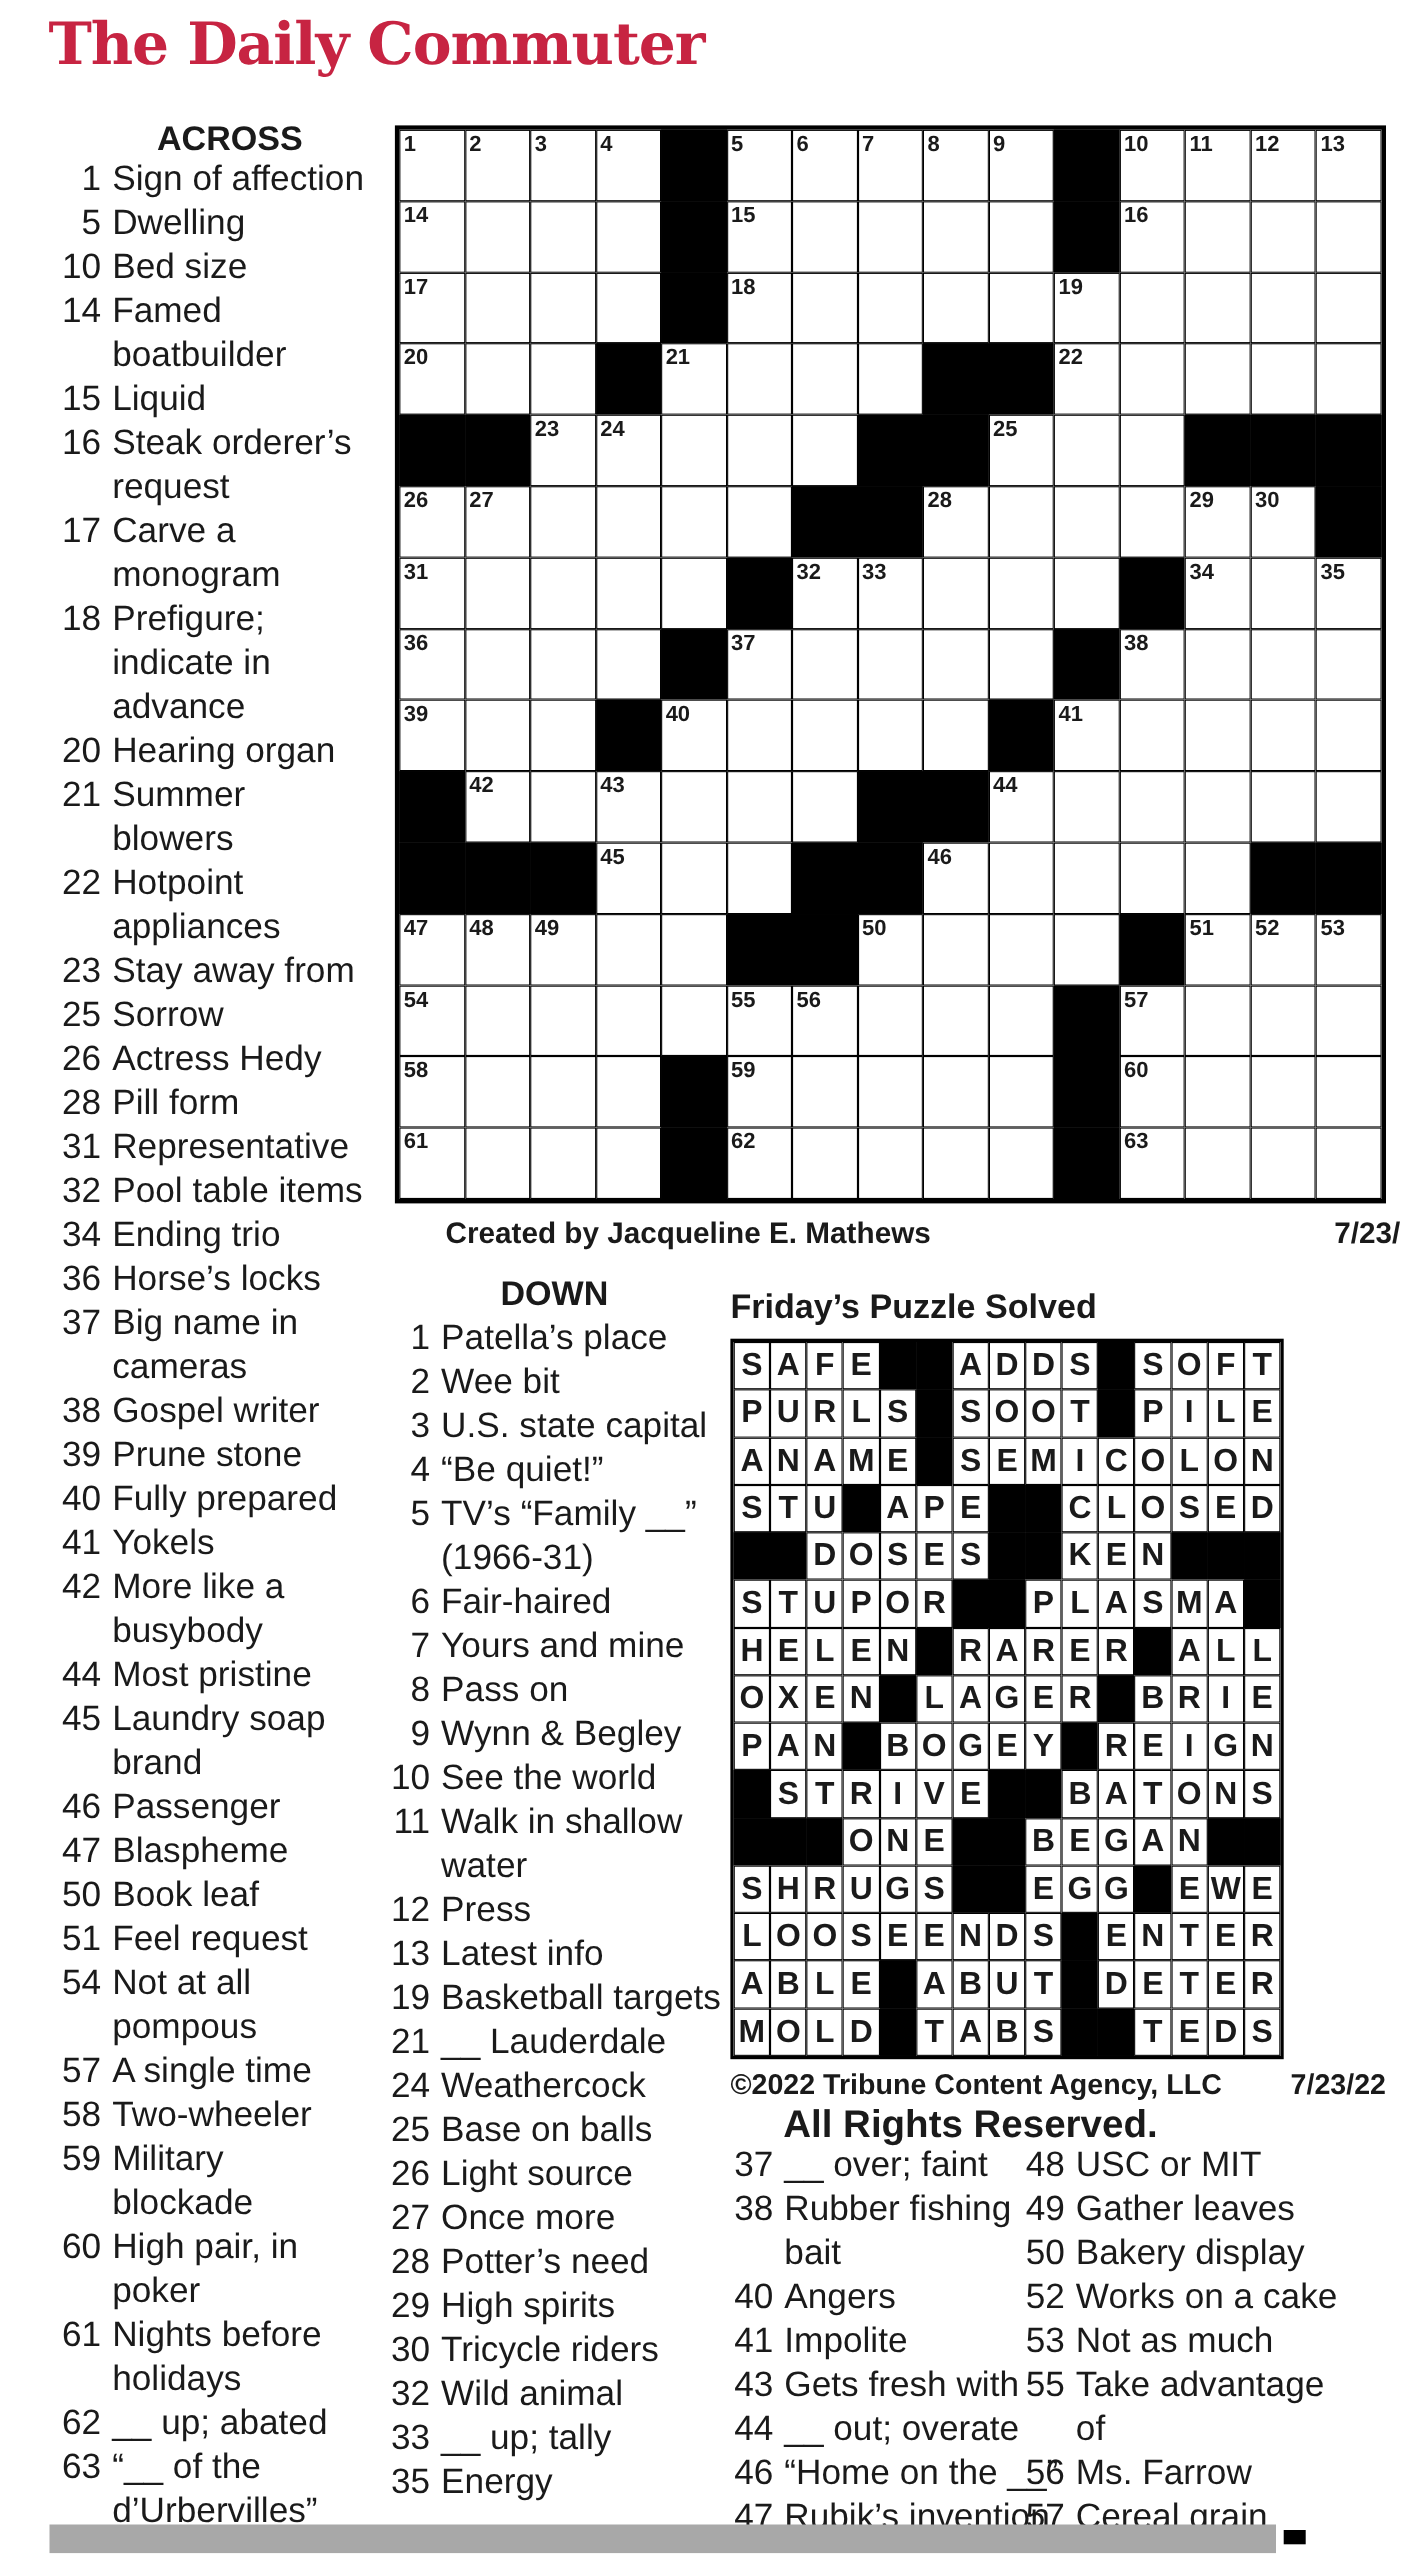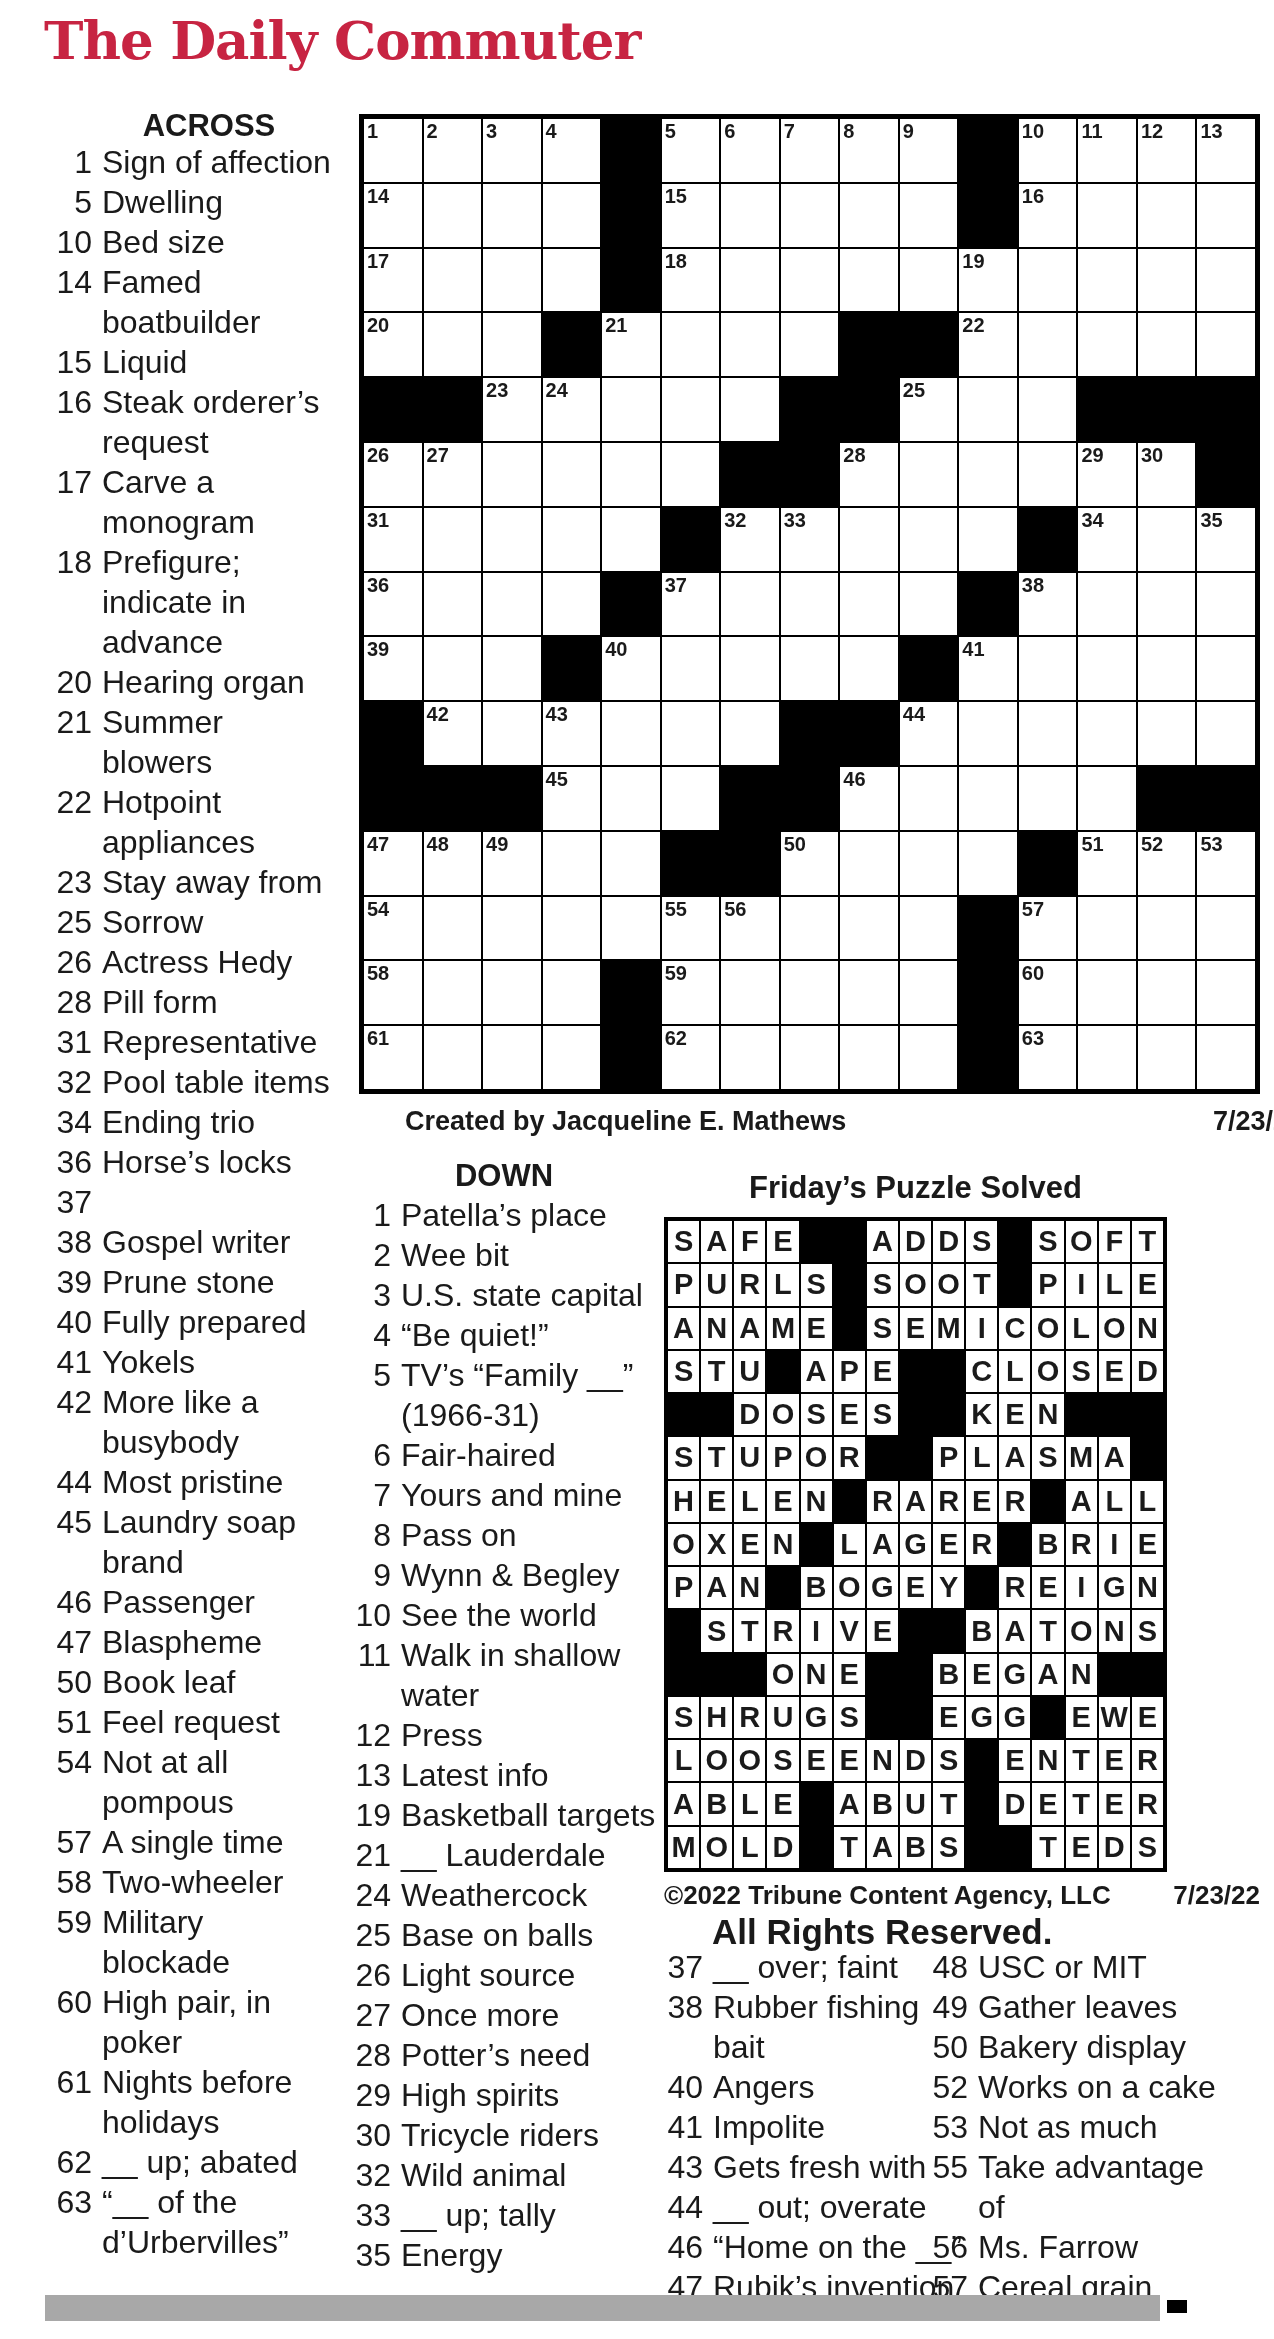--- a/index.html
+++ b/index.html
@@ -30,21 +30,21 @@
   #main-grid{position:absolute;left:359px;top:114px;width:901px;height:980px;
              border:4px solid #000;box-sizing:border-box;background:#fff;
              display:grid;grid-template-columns:repeat(15,1fr);grid-template-rows:repeat(15,1fr);}
   #main-grid .cell{border:1.5px solid #000;position:relative;background:#fff;}
   #main-grid .cell.black{background:#000;}
   .cellnum{position:absolute;top:1px;left:3px;font-weight:700;font-size:20px;line-height:22px;}
 
   .byline-row{position:absolute;left:361px;top:1106px;width:898px;display:flex;
               justify-content:space-between;font-weight:bold;font-size:27px;margin-left:44px;}
 
-  .solved-head{position:absolute;left:664px;top:1170px;width:503px;text-align:center;
+  .solved-head{position:absolute;left:664px;top:1170px;width:503px;
                font-weight:bold;font-size:31px;}
 
   
   #solved-grid{position:absolute;left:664px;top:1217px;width:503px;height:655px;
                border:3px solid #000;box-sizing:border-box;background:#fff;
                display:grid;grid-template-columns:repeat(15,1fr);grid-template-rows:repeat(15,1fr);}
   #solved-grid .scell{border:1.5px solid #000;background:#fff;display:flex;
                       align-items:center;justify-content:center;
                       font-weight:700;font-size:29px;}
   #solved-grid .scell.black{background:#000;}
@@ -144,20 +144,22 @@
         <div class="clue">
           <span class="num">34</span>
           <span class="txt">Ending trio</span>
         </div>
         <div class="clue">
           <span class="num">36</span>
           <span class="txt">Horse’s locks</span>
         </div>
         <div class="clue">
           <span class="num">37</span>
+          <span class="txt">Big name in
+cameras</span>
         </div>
         <div class="clue">
           <span class="num">38</span>
           <span class="txt">Gospel writer</span>
         </div>
         <div class="clue">
           <span class="num">39</span>
           <span class="txt">Prune stone</span>
         </div>
         <div class="clue">

